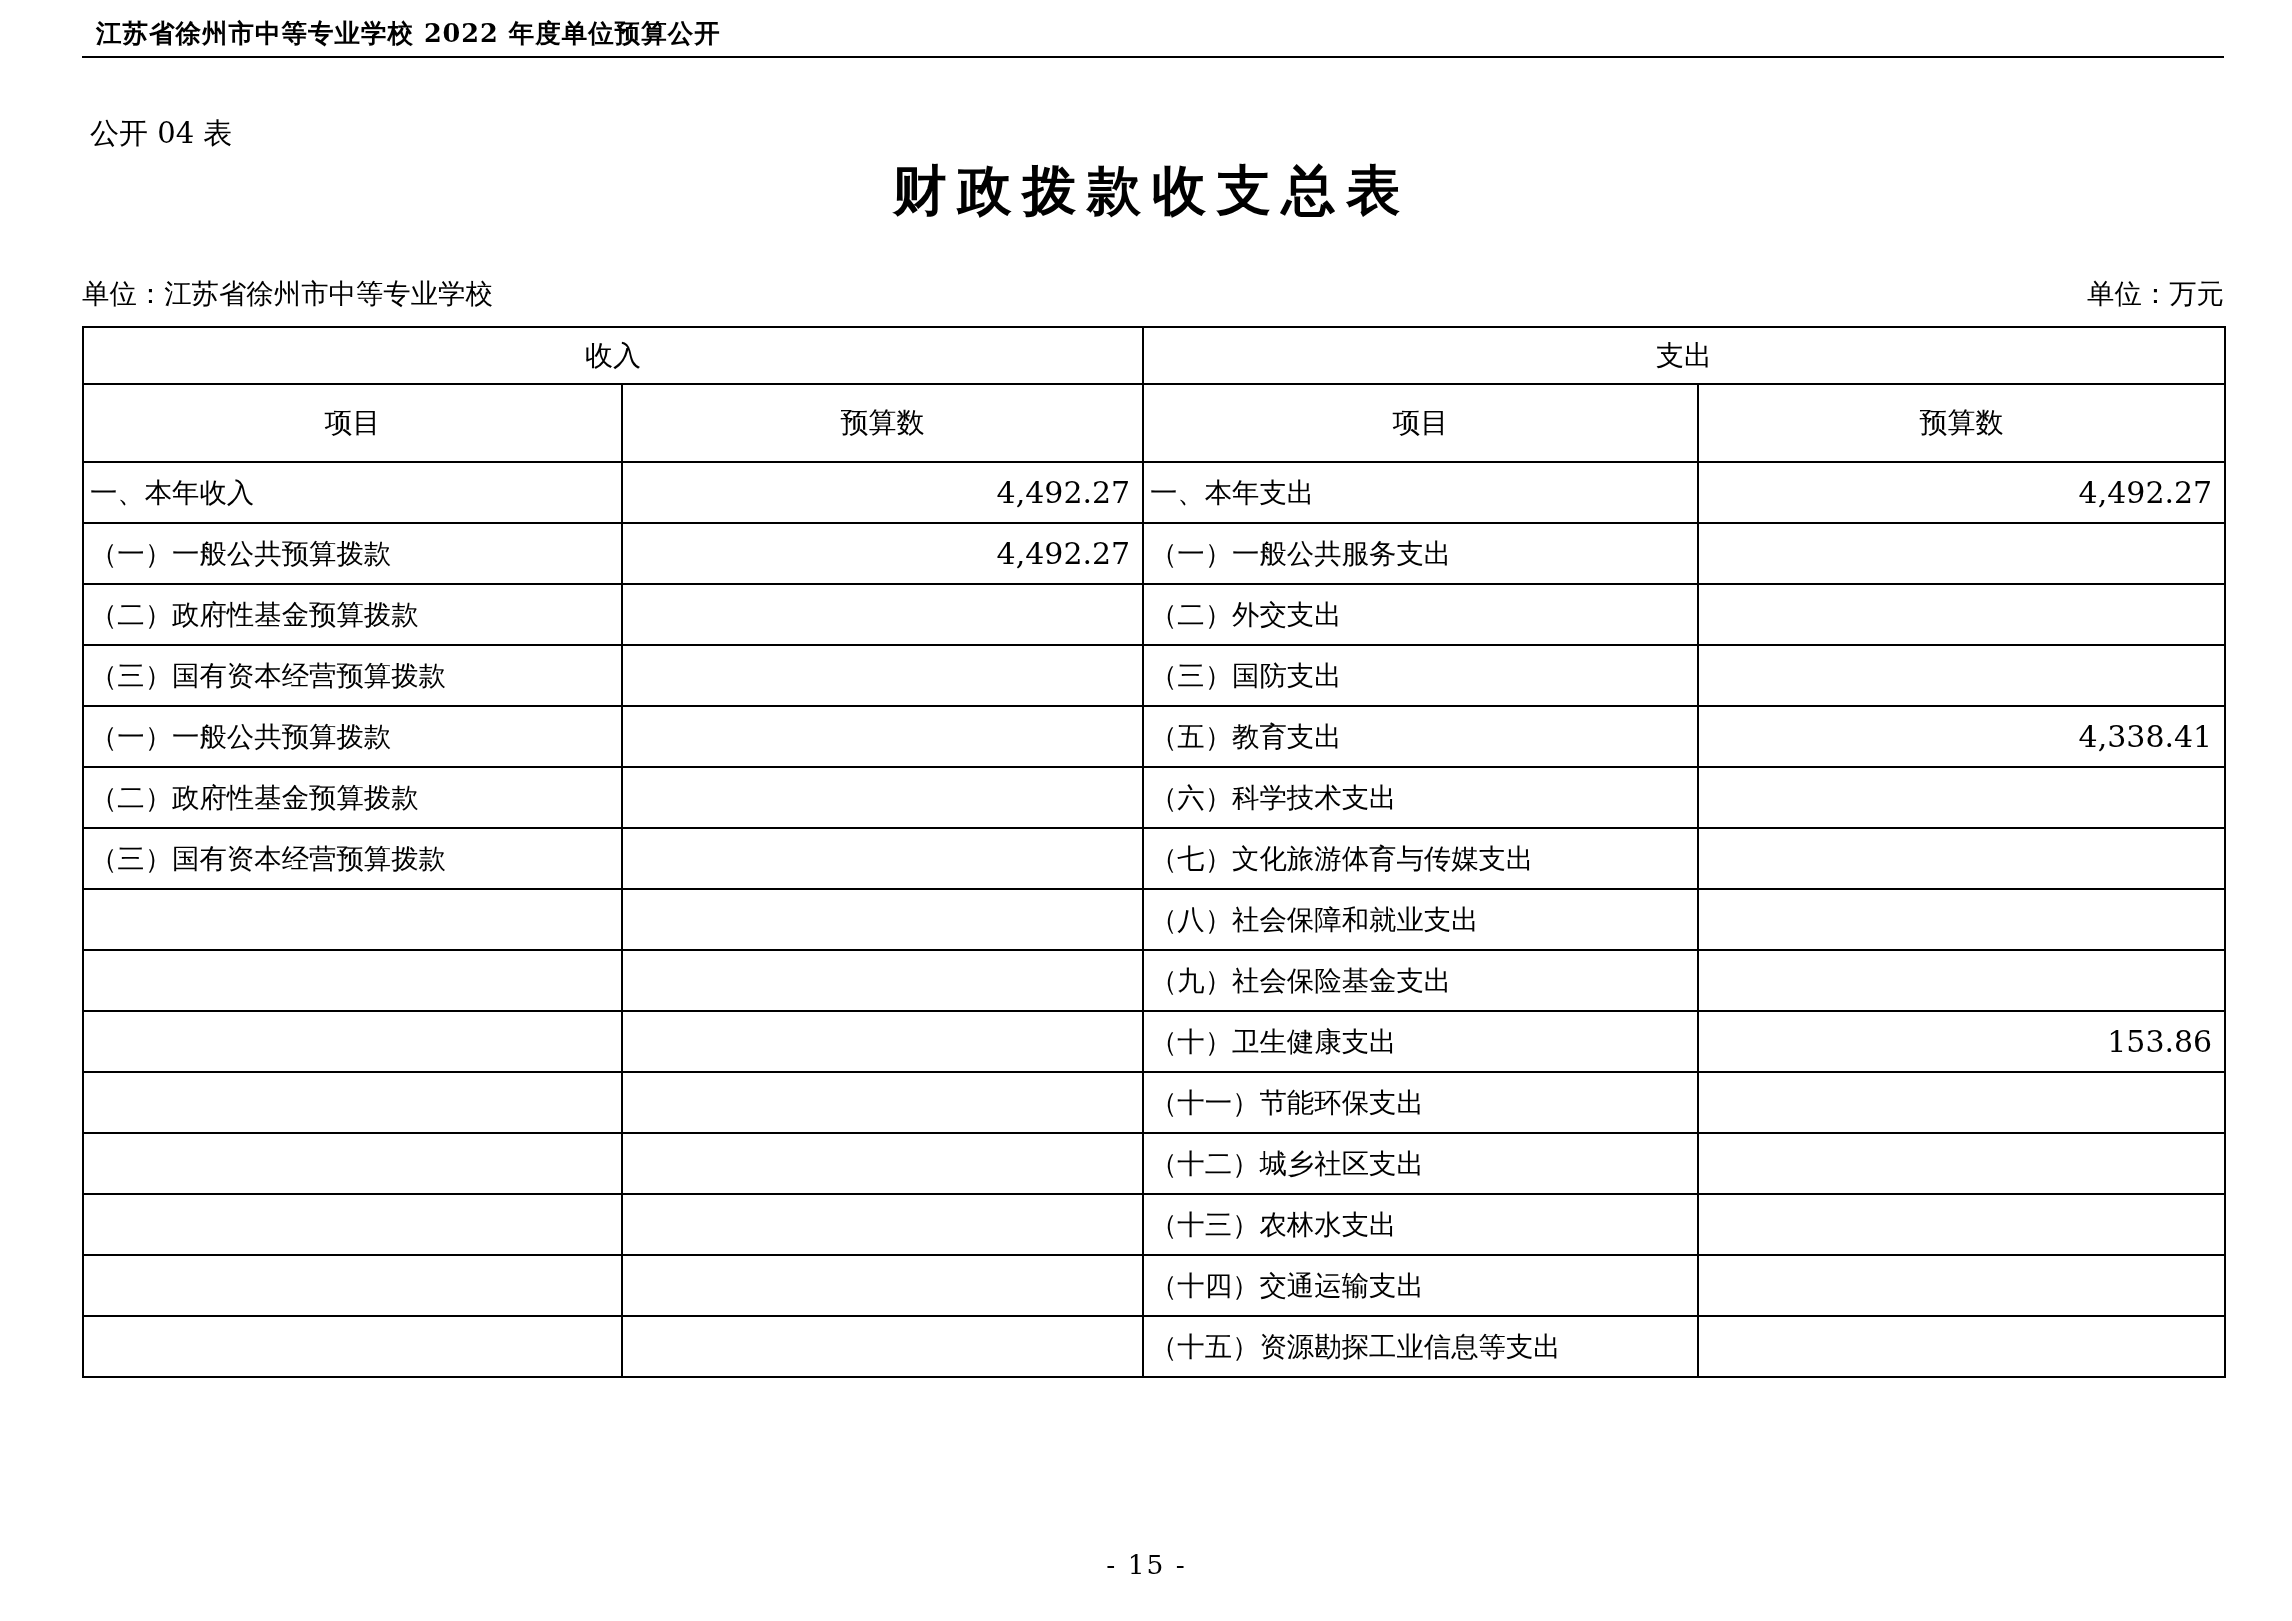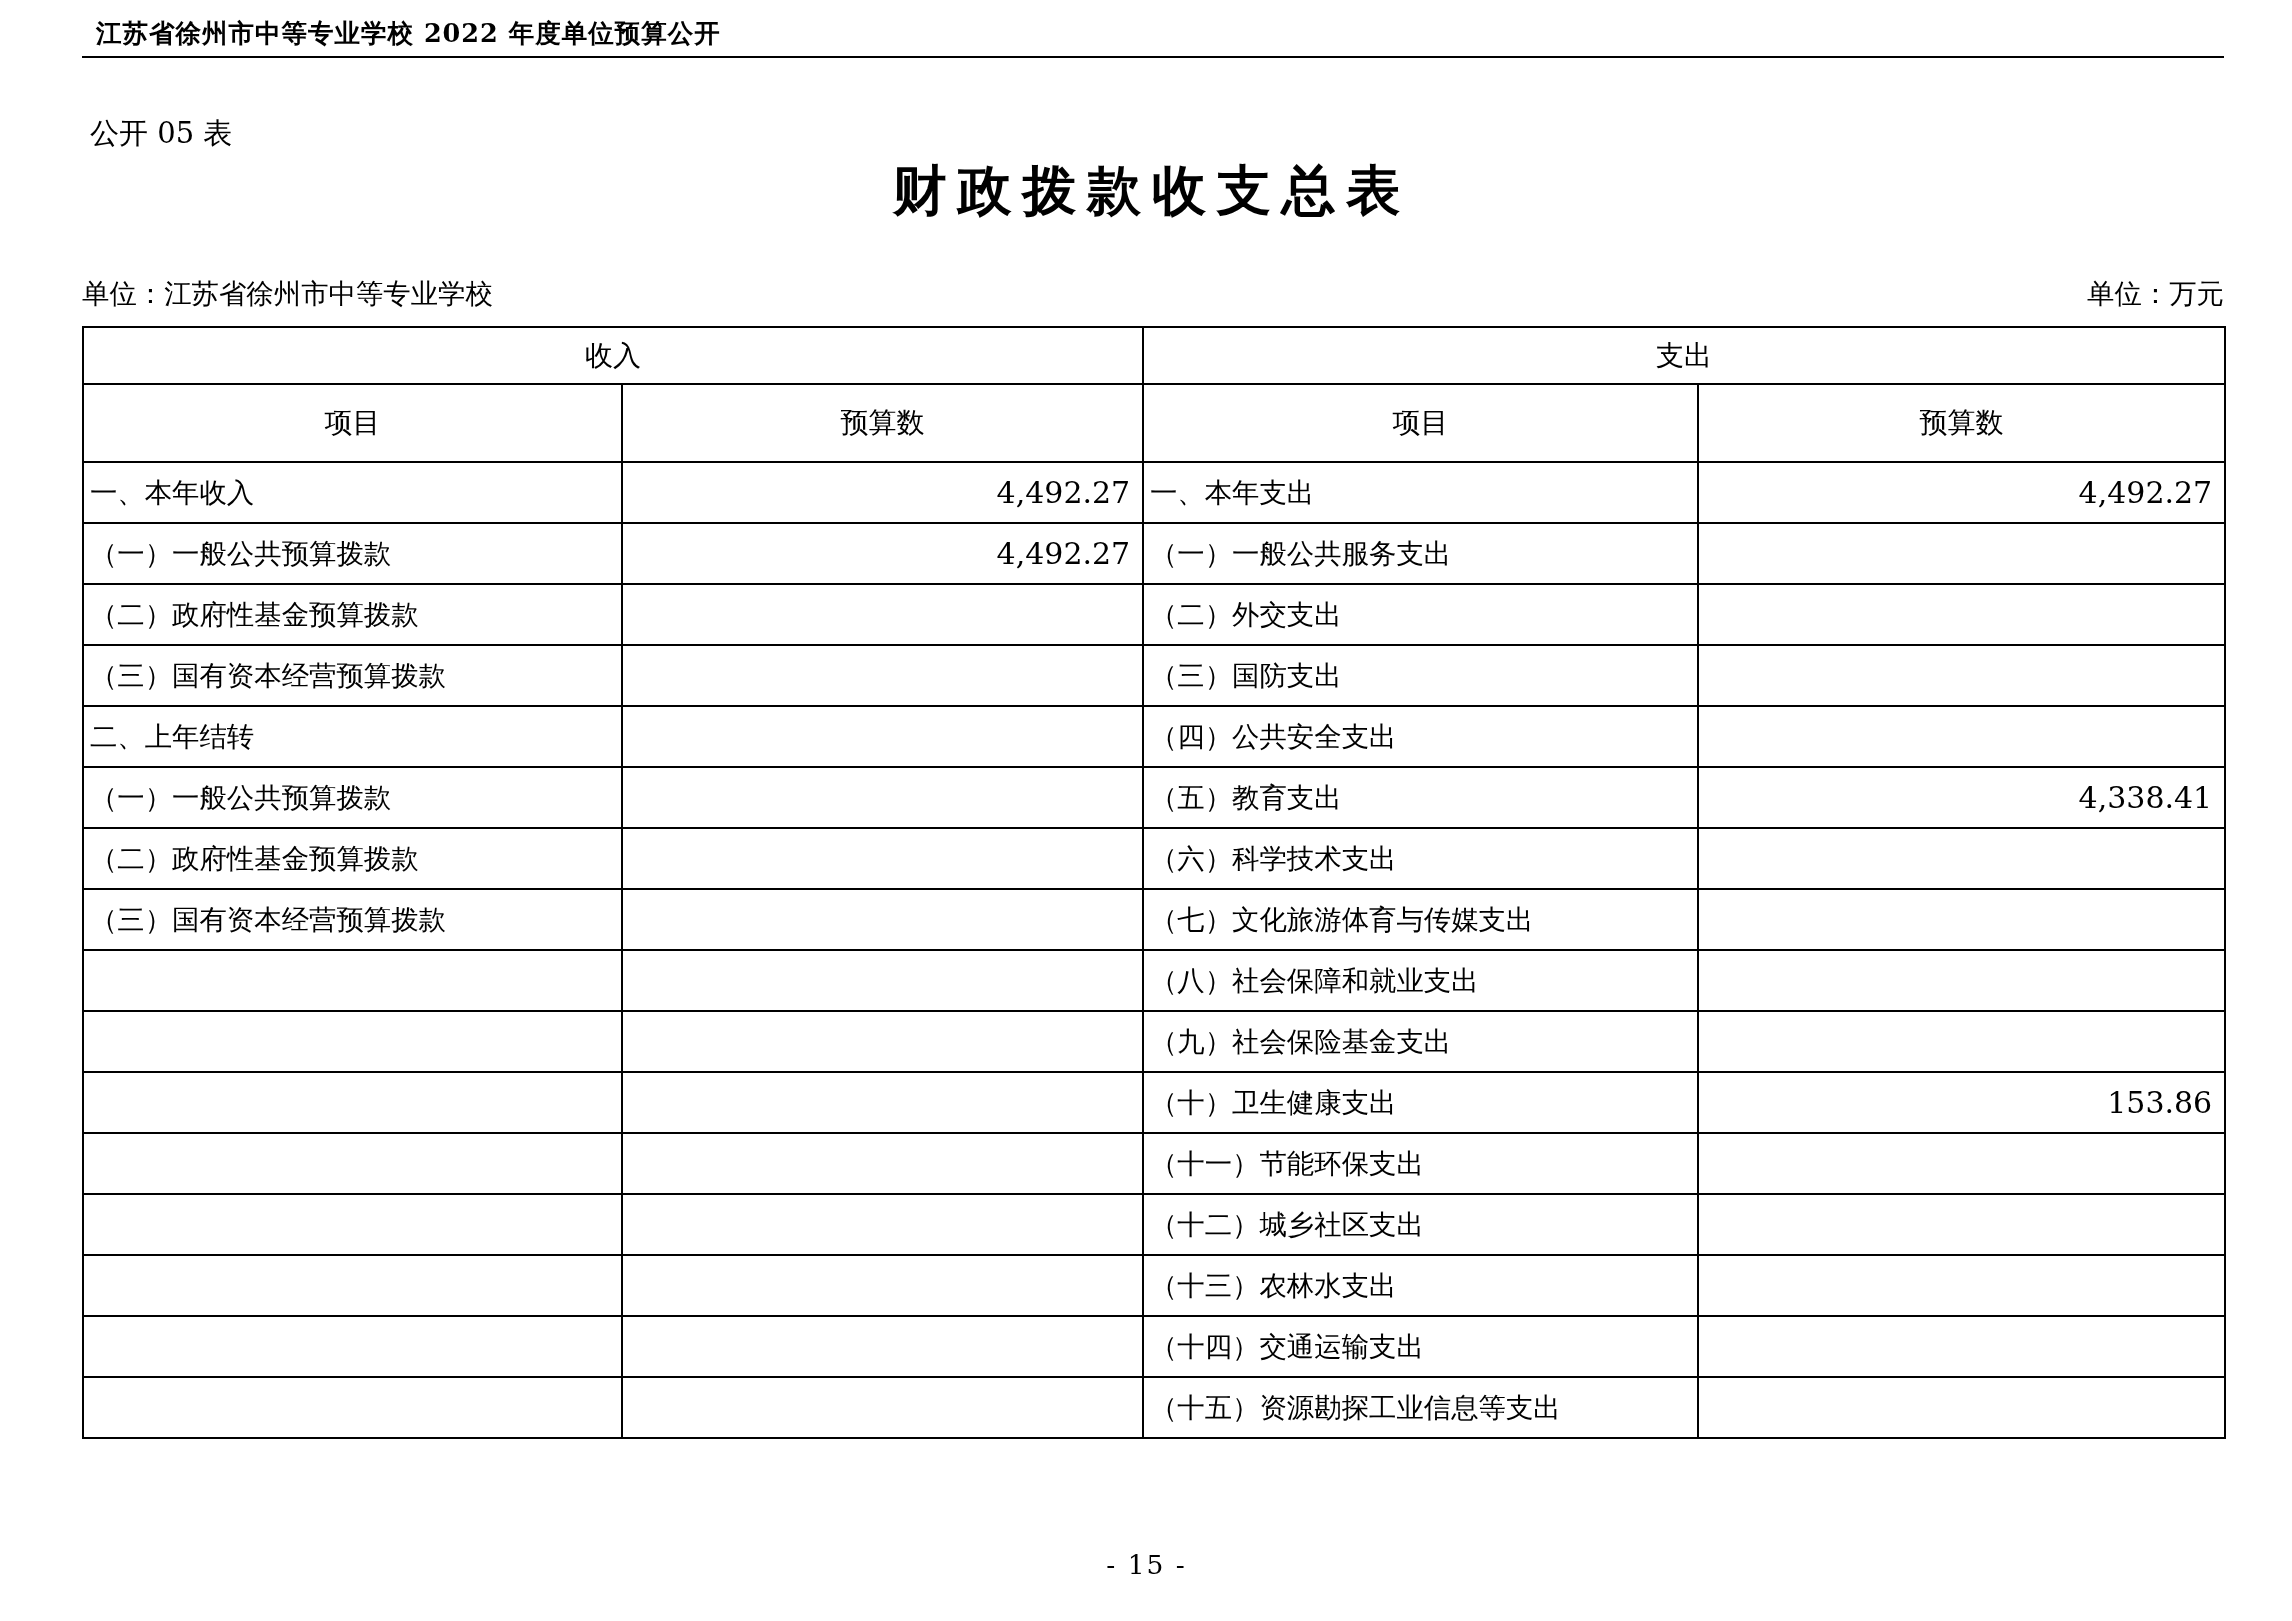--- a/index.html
+++ b/index.html
@@ -107,21 +107,21 @@
 </style>
 </head>
 <body>
 
 <div class="page">
 
   <div class="doc-header-note">江苏省徐州市中等专业学校 2022 年度单位预算公开</div>
 
   <div class="header-rule"></div>
 
-  <div class="table-label">公开 05 表</div>
+  <div class="table-label">公开 04 表</div>
 
   <div class="page-title">财政拨款收支总表</div>
 
   <div class="unit-row">
     <span>单位：江苏省徐州市中等专业学校</span>
     <span>单位：万元</span>
   </div>
 
   <table class="budget-table">
     <colgroup>
@@ -161,26 +161,20 @@
           <td class="item-cell">（二）外交支出</td>
           <td class="value-cell"></td>
         </tr>
         <tr class="data-row">
           <td class="item-cell">（三）国有资本经营预算拨款</td>
           <td class="value-cell"></td>
           <td class="item-cell">（三）国防支出</td>
           <td class="value-cell"></td>
         </tr>
         <tr class="data-row">
-          <td class="item-cell">二、上年结转</td>
-          <td class="value-cell"></td>
-          <td class="item-cell">（四）公共安全支出</td>
-          <td class="value-cell"></td>
-        </tr>
-        <tr class="data-row">
           <td class="item-cell">（一）一般公共预算拨款</td>
           <td class="value-cell"></td>
           <td class="item-cell">（五）教育支出</td>
           <td class="value-cell">4,338.41</td>
         </tr>
         <tr class="data-row">
           <td class="item-cell">（二）政府性基金预算拨款</td>
           <td class="value-cell"></td>
           <td class="item-cell">（六）科学技术支出</td>
           <td class="value-cell"></td>

